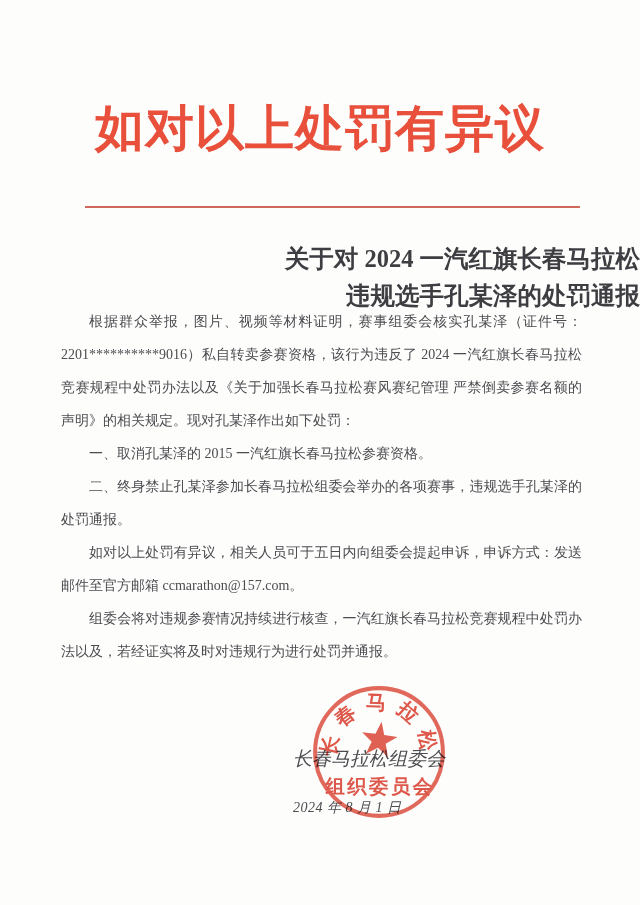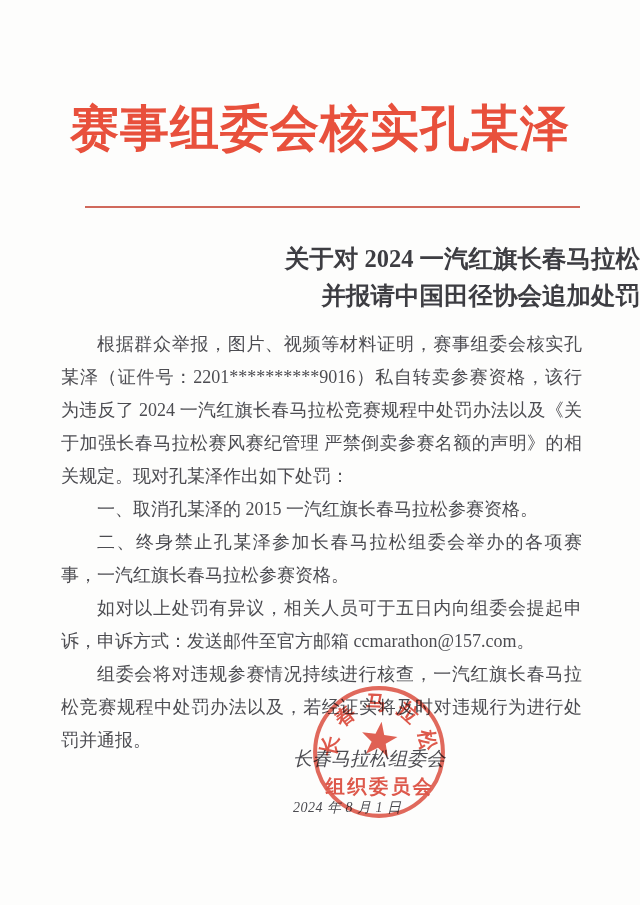--- a/index.html
+++ b/index.html
@@ -32,23 +32,23 @@
     position:absolute;
     top:240px; left:0; width:100%;
     text-align:right;
     font-size:24.5px;
     font-weight:700;
     line-height:37px;
     color:#3d3d42;
   }
   .body-text{
     position:absolute;
-    top:328px; left:61px;
+    top:305px; left:61px;
     width:521px;
-    font-size:18px;
+    font-size:14px;
     line-height:33px;
     color:#4c4c51;
     text-align:justify;
   }
   .body-text p{margin:0;text-indent:2em;}
   .signature{
     position:absolute;
     top:746px; left:293px;
     width:162px;
     text-align:left;
@@ -81,33 +81,33 @@
     letter-spacing:2.5px;
     text-anchor:middle;
     font-family:"Liberation Serif", serif;
   }
 </style>
 </head>
 <body>
 
 <div class="page">
 
-  <h1 class="letterhead">赛事组委会核实孔某泽</h1>
+  <h1 class="letterhead">如对以上处罚有异议</h1>
 
   <div class="red-rule"></div>
 
   <div class="doc-title">
     <div>关于对 2024 一汽红旗长春马拉松</div>
-    <div>并报请中国田径协会追加处罚</div>
+    <div>违规选手孔某泽的处罚通报</div>
   </div>
 
   <div class="body-text">
     <p>根据群众举报，图片、视频等材料证明，赛事组委会核实孔某泽（证件号：2201**********9016）私自转卖参赛资格，该行为违反了 2024 一汽红旗长春马拉松竞赛规程中处罚办法以及《关于加强长春马拉松赛风赛纪管理 严禁倒卖参赛名额的声明》的相关规定。现对孔某泽作出如下处罚：</p>
     <p>一、取消孔某泽的 2015 一汽红旗长春马拉松参赛资格。</p>
-    <p>二、终身禁止孔某泽参加长春马拉松组委会举办的各项赛事，一汽红旗长春马拉松参赛资格。</p>
+    <p>二、终身禁止孔某泽参加长春马拉松组委会举办的各项赛事，违规选手孔某泽的处罚通报。</p>
     <p>如对以上处罚有异议，相关人员可于五日内向组委会提起申诉，申诉方式：发送邮件至官方邮箱 ccmarathon@157.com。</p>
     <p>组委会将对违规参赛情况持续进行核查，一汽红旗长春马拉松竞赛规程中处罚办法以及，若经证实将及时对违规行为进行处罚并通报。</p>
   </div>
 
   <div class="signature">
     <div class="sig-org">长春马拉松组委会</div>
     <div class="sig-date">2024 年 8 月 1 日</div>
   </div>
 
   <svg class="seal" viewBox="0 0 140 140">

